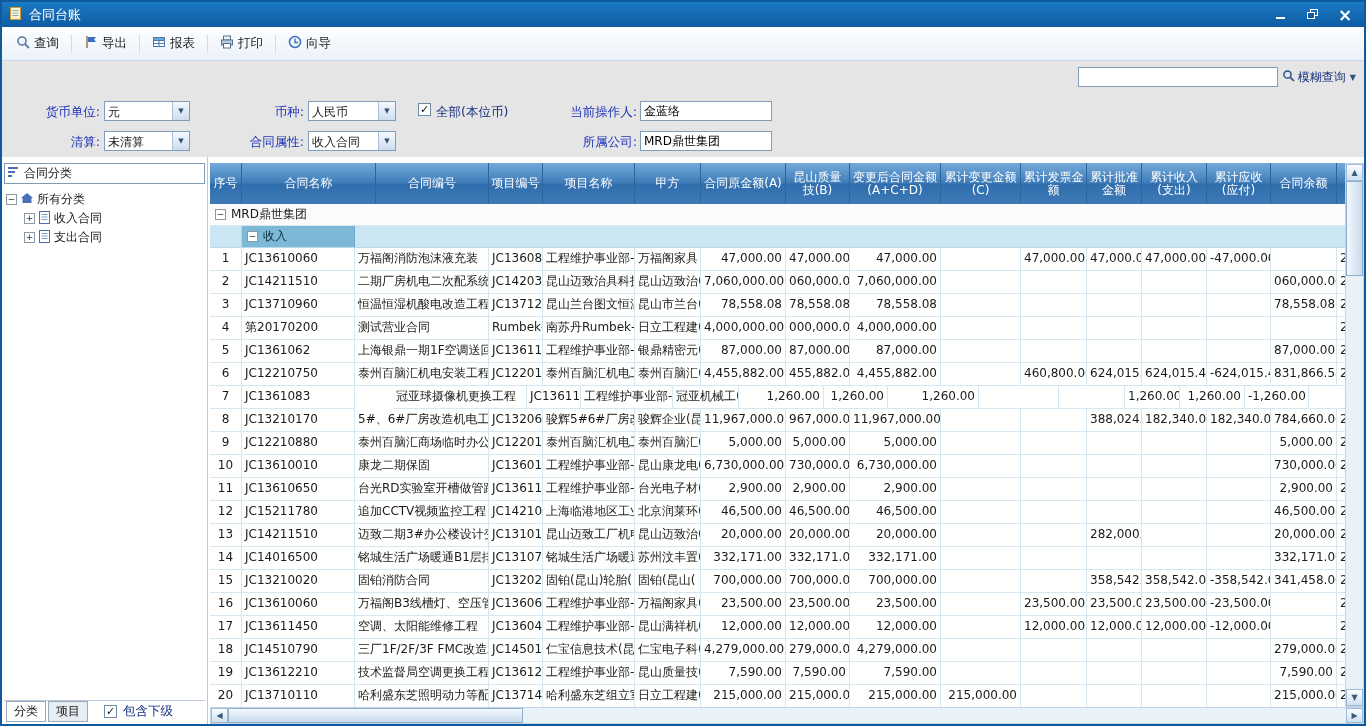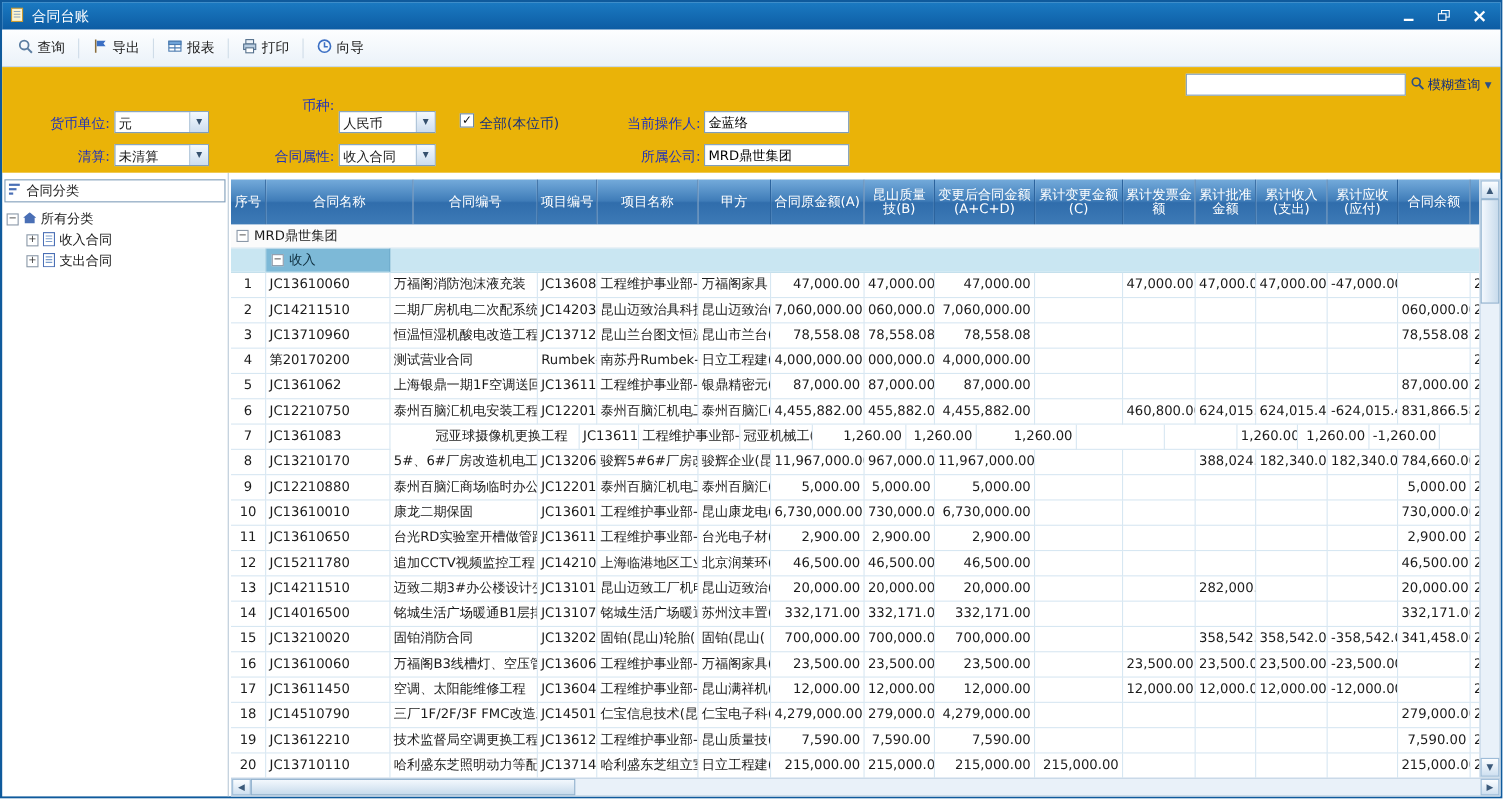--- a/index.html
+++ b/index.html
@@ -13,21 +13,21 @@
   .win-buttons{margin-left:auto;display:flex;align-items:center;gap:10px;padding-right:2px}
   .winbtn{width:22px;height:18px;display:flex;align-items:center;justify-content:center;cursor:pointer}
   .close-glyph{color:#fff;font-size:17px;font-weight:bold;line-height:16px}
 
   
   .toolbar{height:34px;background:linear-gradient(#fdfeff,#ebf2f9);border-bottom:1px solid #c9d9e8;display:flex;align-items:center;padding:0 8px;gap:4px;flex:0 0 auto}
   .tbtn{display:flex;align-items:center;gap:4px;border:none;background:transparent;padding:3px 6px;font-size:12.5px;color:#222;cursor:pointer;font-family:inherit}
   .tsep{width:1px;height:18px;background:#cfdce8;margin:0 2px}
 
   
-  .panel{height:96px;position:relative;background:#eab308;flex:0 0 auto}
+  .panel{height:96px;position:relative;background:#e5e5e5;flex:0 0 auto}
   .fuzzy-row{position:absolute;top:6px;right:8px;display:flex;align-items:center;gap:4px}
   .fuzzy-input{width:200px;height:20px;border:1px solid #7f9db9;padding:0 3px;font-family:inherit;font-size:12px}
   .fuzzy-link{display:flex;align-items:center;gap:3px;color:#16307e;cursor:pointer}
   .flabel{position:absolute;width:92px;text-align:right;color:#2033bb;font-size:12.5px;white-space:nowrap}
   .select{position:absolute;height:20px;border:1px solid #7f9db9;background:#fff;display:flex;align-items:stretch}
   .select .val{flex:1;padding:2px 3px;white-space:nowrap;overflow:hidden}
   .select .btn{width:17px;background:linear-gradient(#f4f9fe,#cdddef);border-left:1px solid #a9c0d6;display:flex;align-items:center;justify-content:center;color:#35506e;font-size:7px;cursor:pointer}
   .tinput{position:absolute;height:20px;border:1px solid #7f9db9;padding:0 3px;font-family:inherit;font-size:12px;background:#fff}
   .checkbox{width:13px;height:13px;border:1px solid #6e8aa5;background:#fff;position:absolute;display:flex;align-items:center;justify-content:center;font-size:11px;color:#111;cursor:pointer}
   .checkbox.checked::after{content:"✓"}
@@ -165,21 +165,21 @@
       </span>
       <span style="color:#2b4f86;font-size:8px">▼</span>
     </div>
 
     <span class="flabel" style="left:6px;top:43px">货币单位:</span>
     <div class="select" style="left:102px;top:40px;width:86px">
       <span class="val">元</span>
       <span class="btn">▼</span>
     </div>
 
-    <span class="flabel" style="left:210px;top:27px">币种:</span>
+    <span class="flabel" style="left:210px;top:43px">币种:</span>
     <div class="select" style="left:306px;top:40px;width:88px">
       <span class="val">人民币</span>
       <span class="btn">▼</span>
     </div>
 
     <span class="checkbox checked" style="left:416px;top:42px"></span>
     <span class="cblabel" style="left:434px;top:43px">全部(本位币)</span>
 
     <span class="flabel" style="left:543px;top:43px">当前操作人:</span>
     <input class="tinput" style="left: 638px; top: 40px; width: 132px;" value="金蓝络">
@@ -233,20 +233,26 @@
           <span class="pmbox">+</span>
           <span><svg width="11" height="13">
                 <rect x="0.5" y="0.5" width="10" height="12" fill="#fff" stroke="#4a6fb5"></rect>
                 <line x1="2.5" y1="3.5" x2="8.5" y2="3.5" stroke="#7a9ccc"></line>
                 <line x1="2.5" y1="6" x2="8.5" y2="6" stroke="#7a9ccc"></line>
                 <line x1="2.5" y1="8.5" x2="8.5" y2="8.5" stroke="#7a9ccc"></line>
               </svg></span>
           <span>支出合同</span>
         </div>
       </div>
+      <div class="tabsrow">
+        <span class="tab active">分类</span>
+        <span class="tab">项目</span>
+        <span class="subchk checked"></span>
+        <span class="sublabel">包含下级</span>
+      </div>
     </div>
 
     <div class="table-area">
       <div class="grid-row">
         <div class="grid">
           <div class="thead" id="thead">
               <div class="hcell" style="width: 32px;">序号</div>
               <div class="hcell" style="width: 134px;">合同名称</div>
               <div class="hcell" style="width: 113px;">合同编号</div>
               <div class="hcell" style="width: 54px;">项目编号</div>

